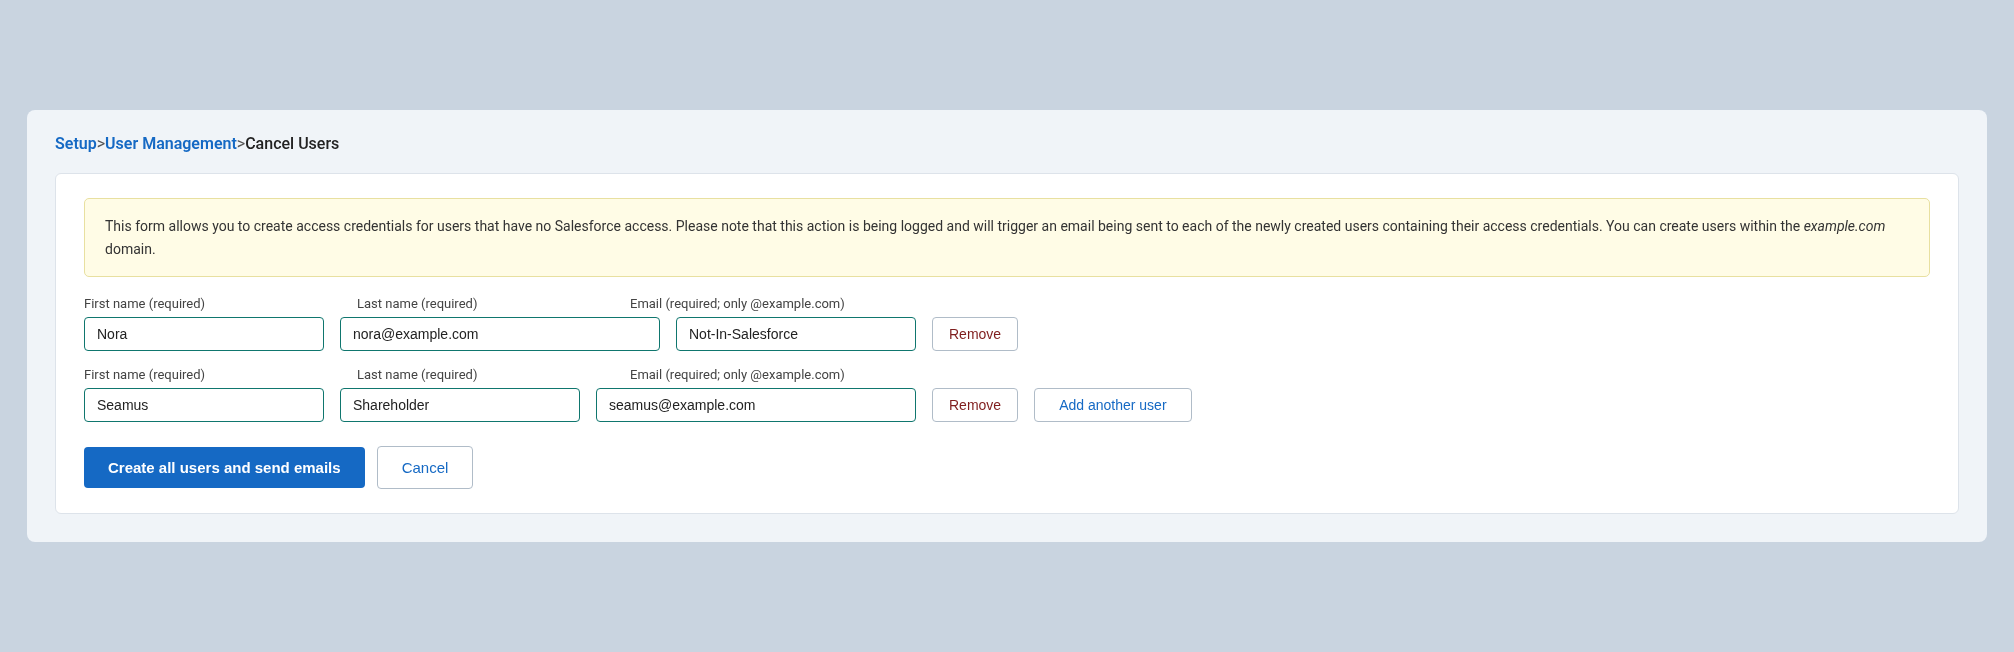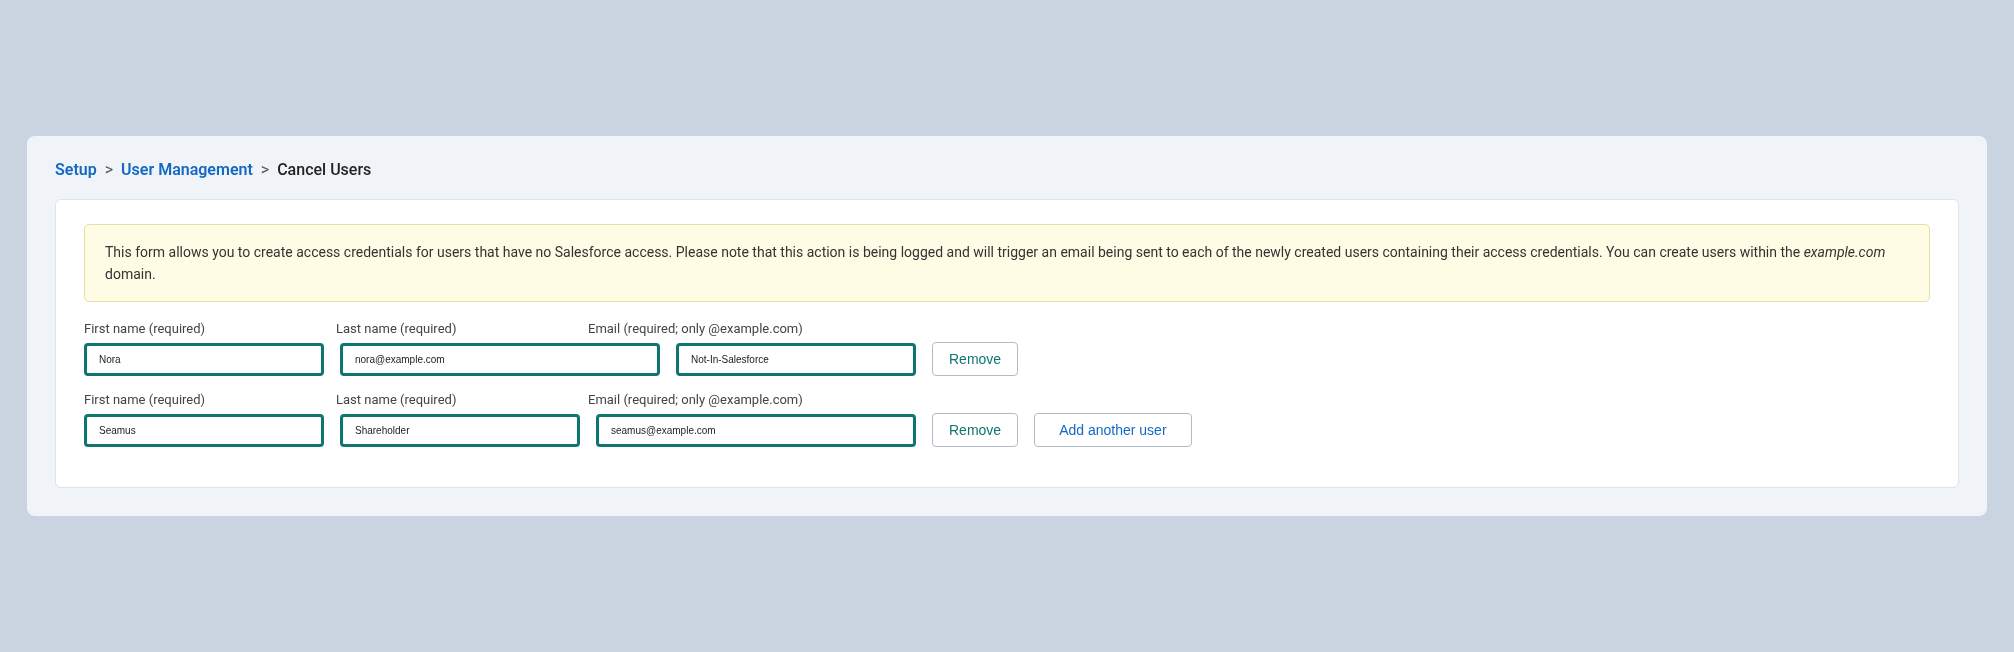--- a/index.html
+++ b/index.html
@@ -21,21 +21,21 @@
     .page-container {
       width: 1960px;
       background: #f0f4f8;
       border-radius: 8px;
       padding: 24px 28px 28px 28px;
     }
 
     .breadcrumb {
       display: flex;
       align-items: center;
-      gap: 8px;
+      gap: 0;
       margin-bottom: 20px;
       font-size: 16px;
     }
 
     .breadcrumb-link {
       color: #1569c4;
       font-weight: 600;
       cursor: pointer;
     }
 
@@ -70,21 +70,21 @@
     .info-banner em {
       font-style: italic;
     }
 
     .user-row {
       margin-bottom: 16px;
     }
 
     .field-labels {
       display: flex;
-      gap: 12px;
+      gap: 33px;
       margin-bottom: 6px;
     }
 
     .field-label {
       color: #444;
       font-size: 13px;
     }
 
     .field-label-first {
       width: 240px;
@@ -101,24 +101,24 @@
       flex-shrink: 0;
     }
 
     .field-inputs {
       display: flex;
       align-items: center;
       gap: 16px;
     }
 
     .text-input {
-      border: 3px solid #0f766e;
+      border: 1px solid #0f766e;
       border-radius: 4px;
       padding: 8px 12px;
-      font-size: 10px;
+      font-size: 14px;
       color: #222;
       outline: none;
       background: #fff;
     }
 
     .input-first {
       width: 240px;
     }
 
     .input-last {
@@ -127,21 +127,21 @@
 
     .input-email {
       width: 320px;
     }
 
     .btn-remove {
       border: 1px solid #b0bcc8;
       border-radius: 4px;
       padding: 8px 16px;
       background: #fff;
-      color: #0f766e;
+      color: #7f1d1d;
       font-size: 14px;
       cursor: pointer;
       white-space: nowrap;
     }
 
     .btn-add-user {
       border: 1px solid #b0bcc8;
       border-radius: 4px;
       padding: 8px 24px;
       background: #fff;
@@ -221,15 +221,19 @@
       </div>
       <div class="field-inputs">
         <input class="text-input input-first" type="text" value="Seamus" style="">
         <input class="text-input input-last" type="text" value="Shareholder" style="">
         <input class="text-input input-email" type="text" value="seamus@example.com" style="">
         <button class="btn-remove">Remove</button>
         <button class="btn-add-user">Add another user</button>
       </div>
     </div>
 
+    <div class="bottom-actions">
+      <button class="btn-create">Create all users and send emails</button>
+      <button class="btn-cancel">Cancel</button>
+    </div>
 
   </div>
 </div>
 
 </body></html>

